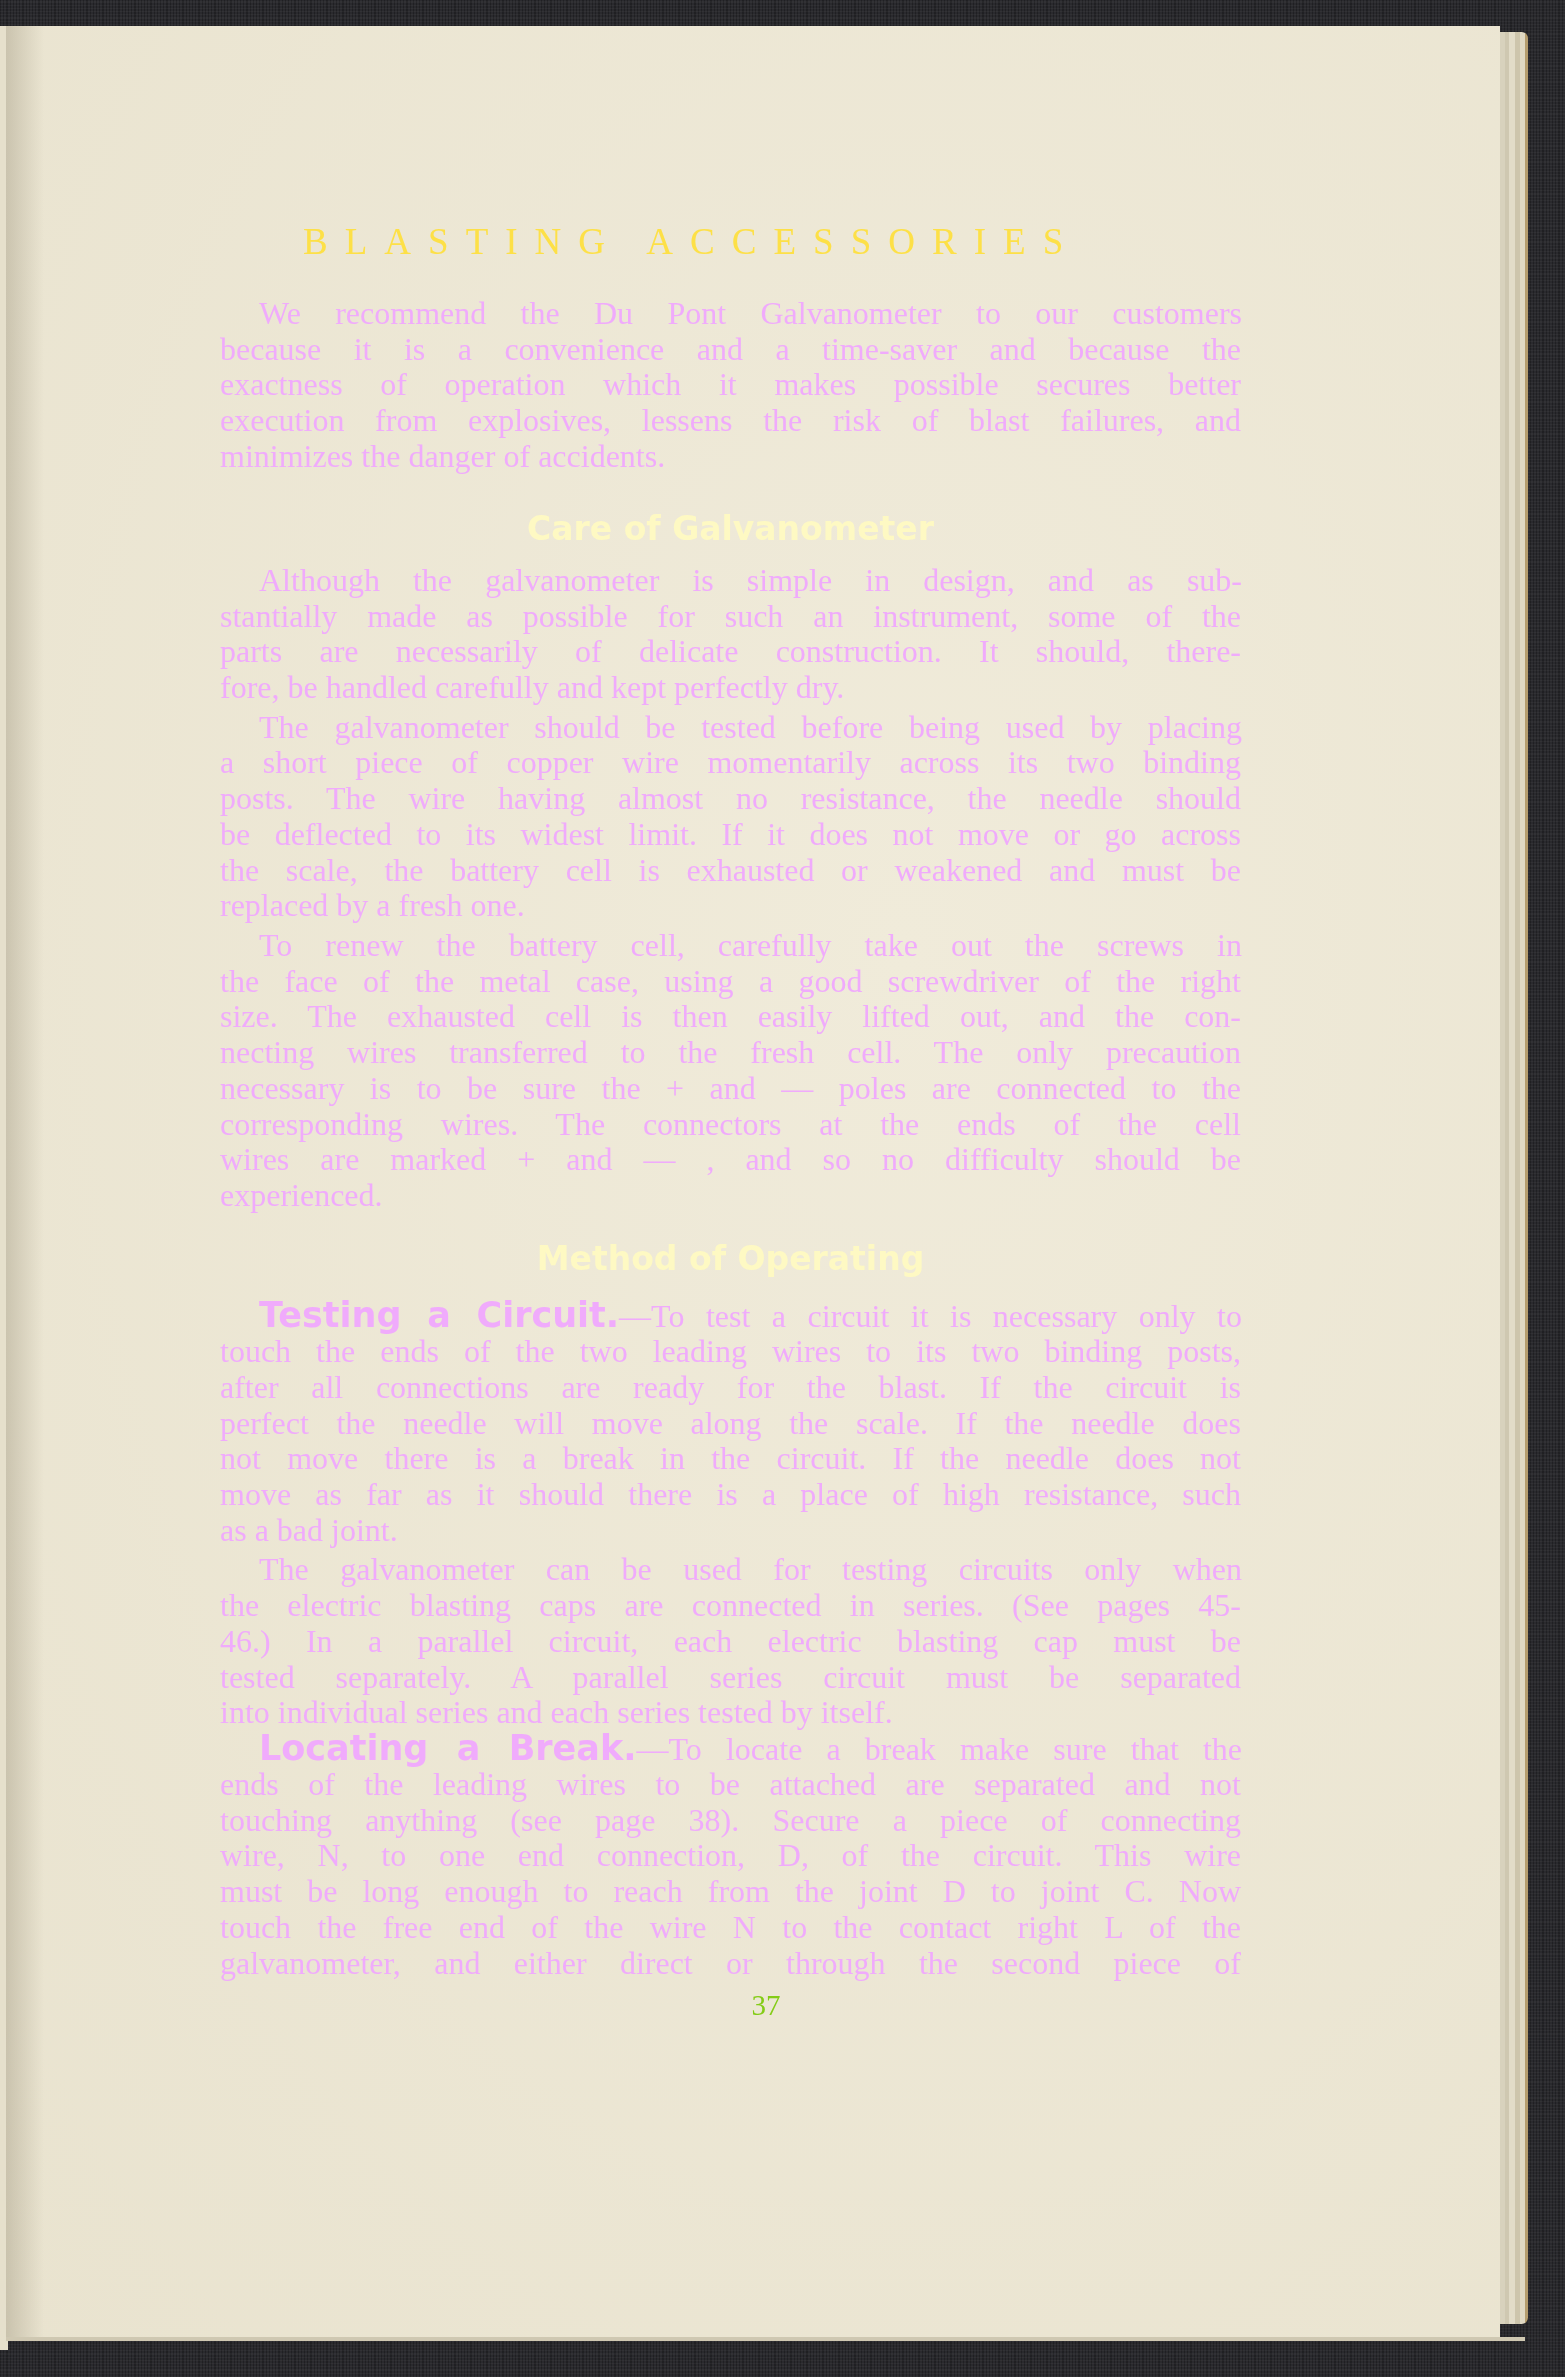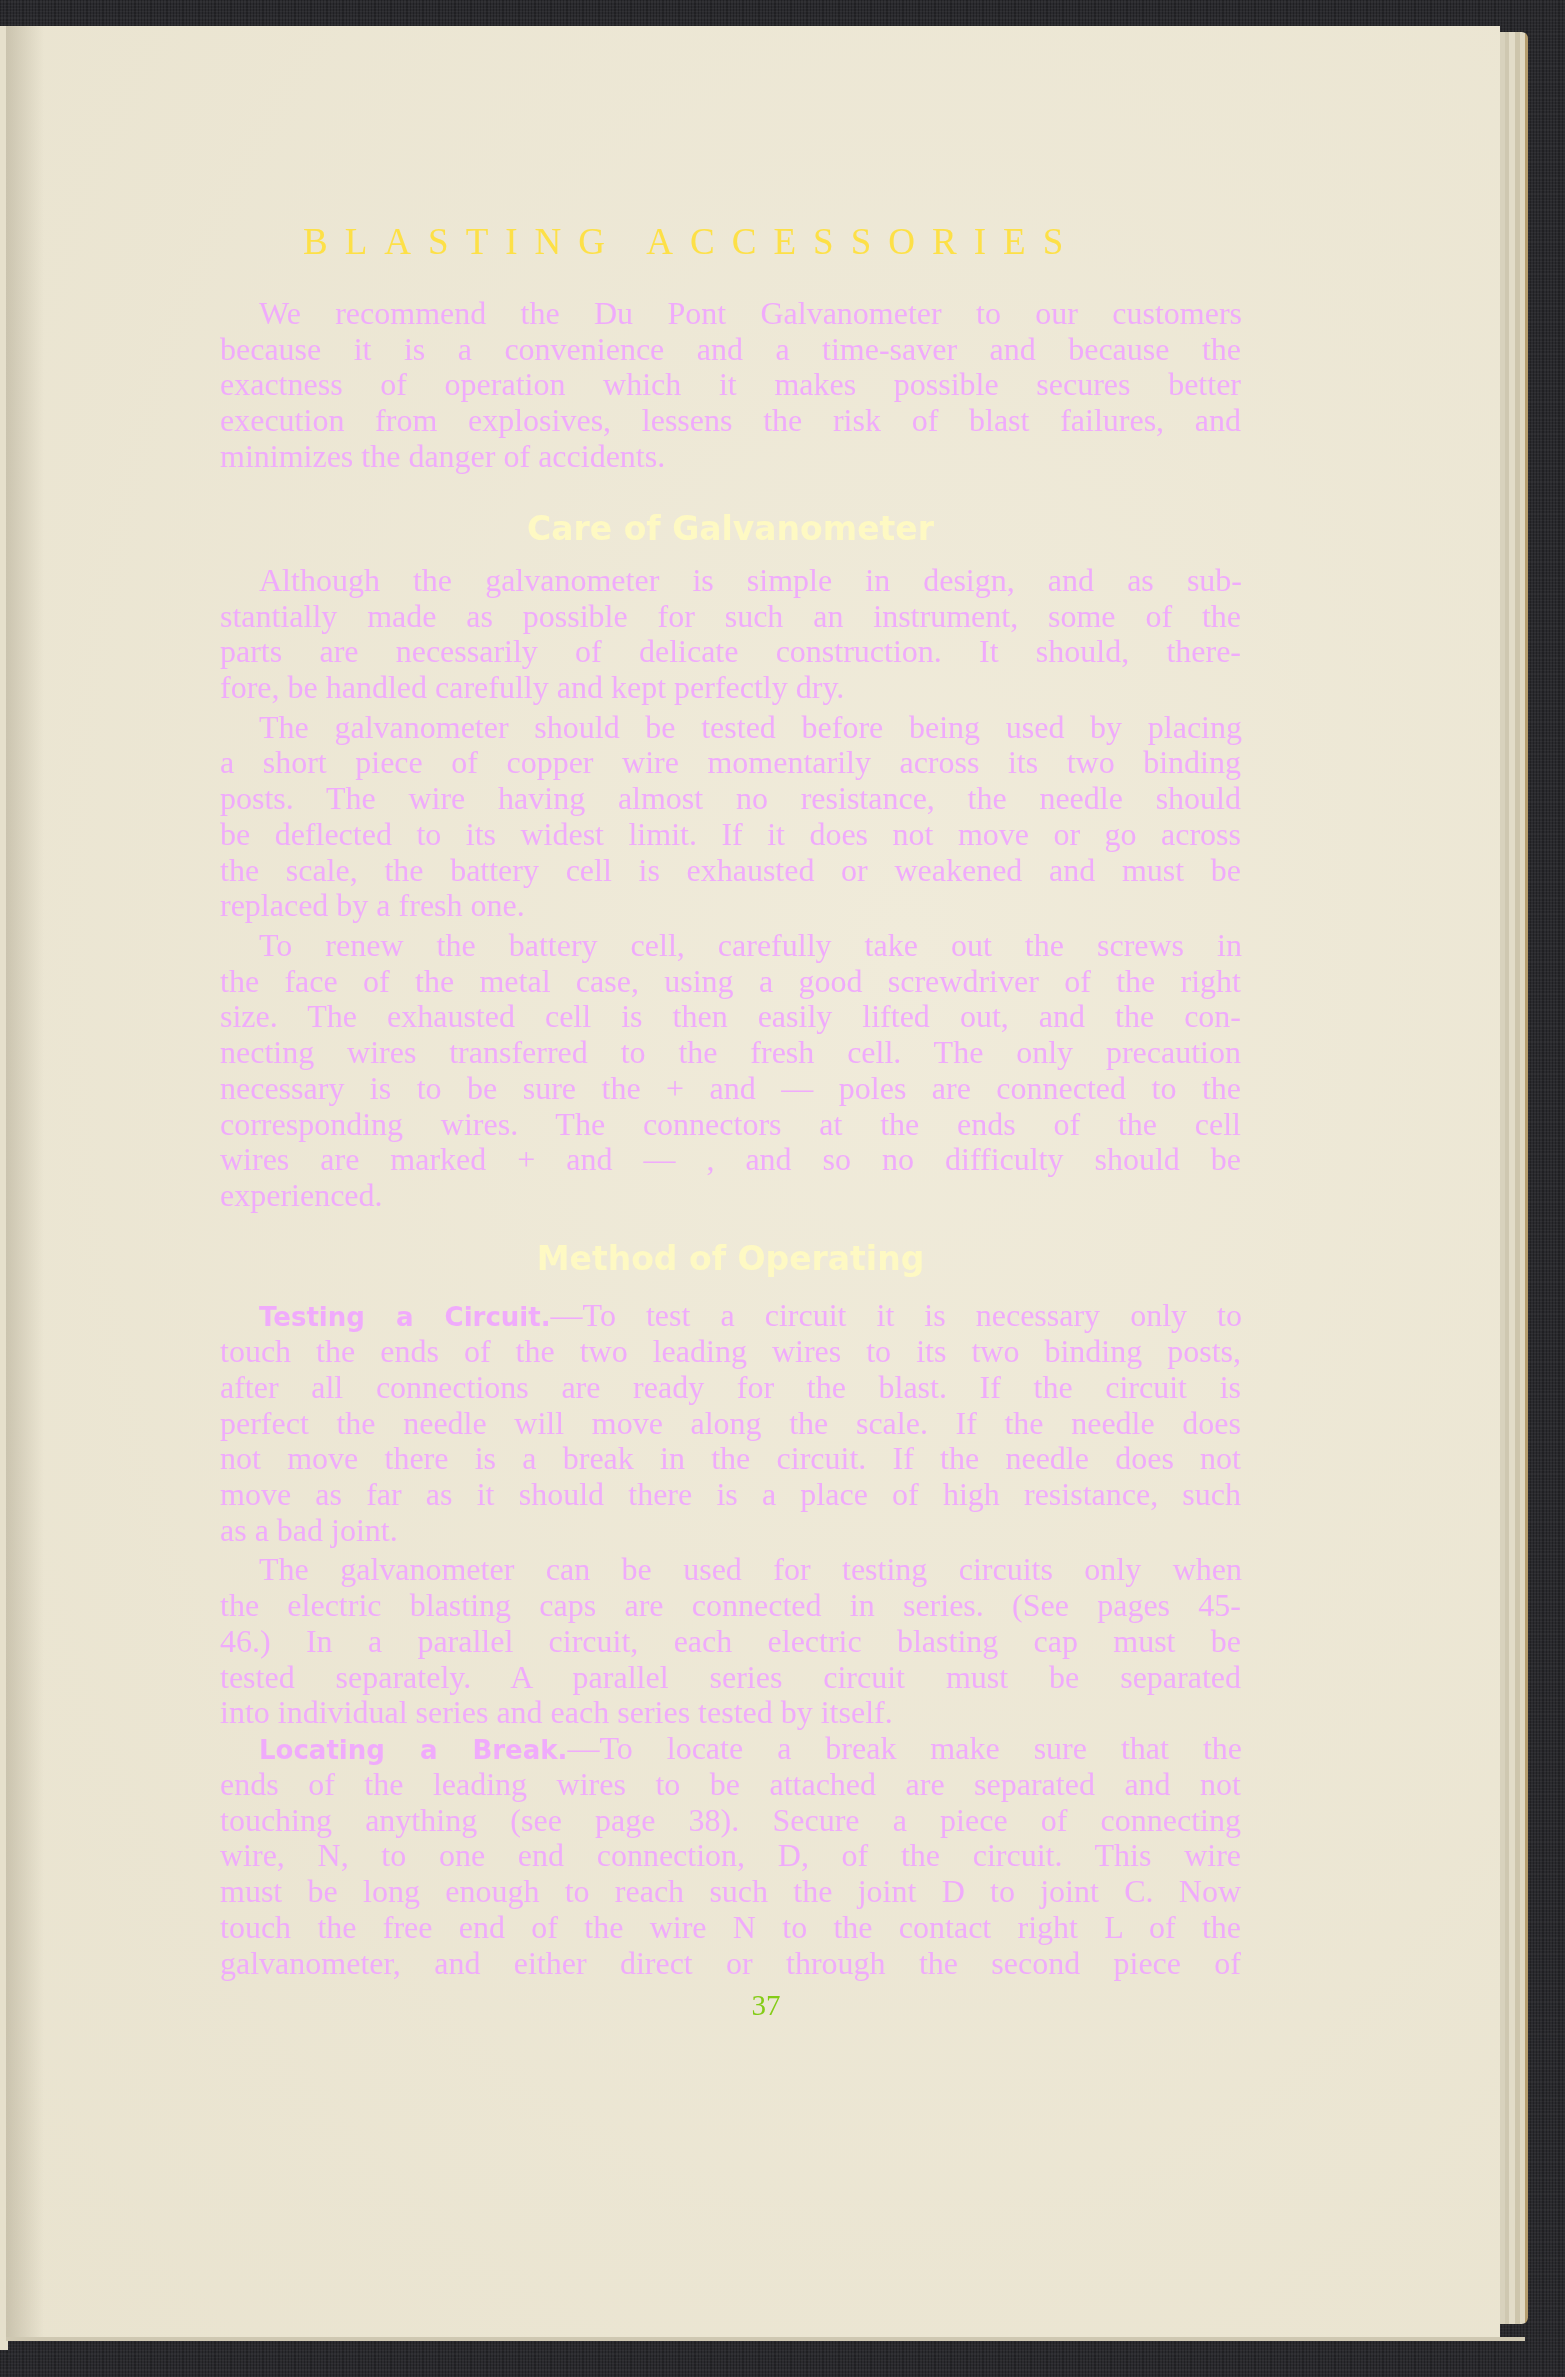--- a/index.html
+++ b/index.html
@@ -42,21 +42,21 @@
     font-size: 32px; line-height: 36px; color: #f0abfc;
     white-space: nowrap; text-align: justify; text-align-last: justify;
   }
   .line.last { text-align-last: left; }
   .line.indent { left: 259px; width: 983px; }
   .heading {
     position: absolute; left: 220px; width: 1021px; text-align: center;
     font-family: "DejaVu Sans", "Liberation Sans", sans-serif; font-weight: bold;
     font-size: 33px; color: #fef9c3; white-space: nowrap;
   }
-  .runin { font-family: "DejaVu Sans", "Liberation Sans", sans-serif; font-weight: bold; font-size: 26px; margin-top: 22px; }
+  .runin { font-family: "DejaVu Sans", "Liberation Sans", sans-serif; font-weight: bold; font-size: 35px; margin-top: 22px; }
   .folio {
     position: absolute; left: 702px; top: 1989px; width: 128px; text-align: center;
     font-size: 29px; color: #84cc16;
   }
 </style>
 </head>
 <body>
 
 <div class="prev-page-edge"></div>
 <div class="page"></div>
@@ -108,18 +108,18 @@
 <div class="line indent" style="top:1551px">The galvanometer can be used for testing circuits only when</div>
 <div class="line" style="top:1587px">the electric blasting caps are connected in series. (See pages 45-</div>
 <div class="line" style="top:1623px">46.) In a parallel circuit, each electric blasting cap must be</div>
 <div class="line" style="top:1659px">tested separately. A parallel series circuit must be separated</div>
 <div class="line last" style="top:1694px">into individual series and each series tested by itself.</div>
 
 <div class="line indent" style="top:1730px"><span class="runin">Locating a Break.</span><span>—To locate a break make sure that the</span></div>
 <div class="line" style="top:1766px">ends of the leading wires to be attached are separated and not</div>
 <div class="line" style="top:1802px">touching anything (see page 38). Secure a piece of connecting</div>
 <div class="line" style="top:1837px">wire, N, to one end connection, D, of the circuit. This wire</div>
-<div class="line" style="top:1873px">must be long enough to reach such the joint D to joint C. Now</div>
+<div class="line" style="top:1873px">must be long enough to reach from the joint D to joint C. Now</div>
 <div class="line" style="top:1909px">touch the free end of the wire N to the contact right L of the</div>
 <div class="line" style="top:1945px">galvanometer, and either direct or through the second piece of</div>
 
 <div class="folio">37</div>
 
 
 </body></html>

